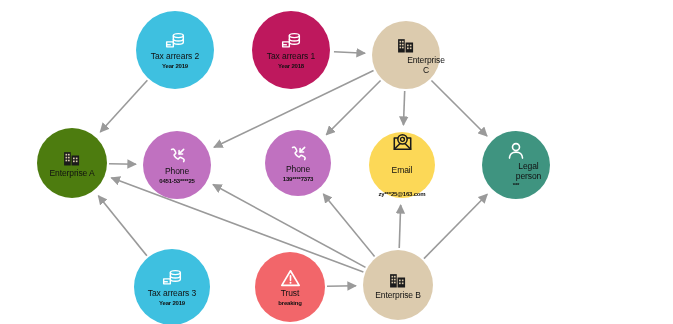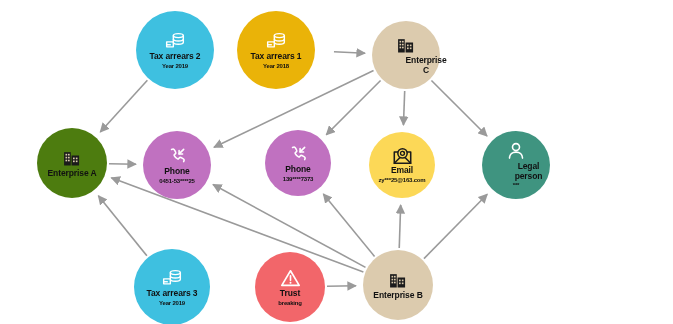--- a/index.html
+++ b/index.html
@@ -7,21 +7,21 @@
     width:673px;height:324px;
     background:#ffffff;
     font-family:"Liberation Sans", sans-serif;
     overflow:hidden;
     position:relative;
   }
   #graph{position:absolute;inset:0;width:673px;height:324px;}
   .node{position:absolute;border-radius:50%;display:flex;flex-direction:column;
         align-items:center;justify-content:center;box-sizing:border-box;}
   .node .glyph{display:block;line-height:0;margin-bottom:1px;}
-  .node .lbl{font-size:8.5px;font-weight:bold;text-align:center;line-height:1.15;
+  .node .lbl{font-size:8.5px;font-weight:normal;text-align:center;line-height:1.15;
              letter-spacing:-.1px;}
   .node .sub{font-size:6px;font-weight:bold;text-align:center;line-height:1.1;
              letter-spacing:-.2px;margin-top:1px;}
   .dark .lbl,.dark .sub{color:#111111;}
 </style>
 </head>
 <body>
 
 <svg id="graph" viewBox="0 0 673 324" xmlns="http://www.w3.org/2000/svg">
   <defs>
@@ -52,21 +52,21 @@
       <span class="glyph"><svg width="22" height="20" viewBox="0 0 26 24">
           <ellipse cx="17" cy="5.5" rx="6" ry="2.4" fill="none" stroke="#ffffff" stroke-width="1.7"></ellipse>
           <path d="M11 5.5 v4 c0 1.3 2.7 2.4 6 2.4 s6-1.1 6-2.4 v-4" fill="none" stroke="#ffffff" stroke-width="1.7"></path>
           <path d="M11 9.5 v4 c0 1.3 2.7 2.4 6 2.4 s6-1.1 6-2.4 v-4" fill="none" stroke="#ffffff" stroke-width="1.7"></path>
           <path d="M3 13 h8 v6 h-8 z" fill="none" stroke="#ffffff" stroke-width="1.7" stroke-linejoin="round"></path>
           <path d="M3 16.5 h5" stroke="#ffffff" stroke-width="1.7"></path>
         </svg></span>
       <span class="lbl" style="color: rgb(17, 17, 17);">Tax arrears 2</span>
       <span class="sub" style="color: rgb(17, 17, 17);">Year 2019</span>
     </div>
-    <div class="node dark" style="left: 237px; top: 11px; width: 78px; height: 78px; background: #eab308;">
+    <div class="node dark" style="left: 252px; top: 11px; width: 78px; height: 78px; background: #be185d;">
       <span class="glyph"><svg width="22" height="20" viewBox="0 0 26 24">
           <ellipse cx="17" cy="5.5" rx="6" ry="2.4" fill="none" stroke="#ffffff" stroke-width="1.7"></ellipse>
           <path d="M11 5.5 v4 c0 1.3 2.7 2.4 6 2.4 s6-1.1 6-2.4 v-4" fill="none" stroke="#ffffff" stroke-width="1.7"></path>
           <path d="M11 9.5 v4 c0 1.3 2.7 2.4 6 2.4 s6-1.1 6-2.4 v-4" fill="none" stroke="#ffffff" stroke-width="1.7"></path>
           <path d="M3 13 h8 v6 h-8 z" fill="none" stroke="#ffffff" stroke-width="1.7" stroke-linejoin="round"></path>
           <path d="M3 16.5 h5" stroke="#ffffff" stroke-width="1.7"></path>
         </svg></span>
       <span class="lbl" style="color: rgb(17, 17, 17);">Tax arrears 1</span>
       <span class="sub" style="color: rgb(17, 17, 17);">Year 2018</span>
     </div>
@@ -115,21 +115,21 @@
     </div>
     <div class="node dark" style="left: 265px; top: 130px; width: 66px; height: 66px; background: rgb(192, 113, 192);">
       <span class="glyph"><svg width="20" height="20" viewBox="0 0 24 24">
           <path d="M5.5 4.2 c2.2-1.2 3.1-.3 3.9 1.3 l1 2 c.4 .9 .2 1.5-.6 2.1 l-1 .8 c-.3 .3-.4 .6-.1 1.1 c.9 1.7 2.3 3.1 4 4 c.5 .3 .8 .2 1.1-.1 l.8-1 c.6-.8 1.2-1 2.1-.6 l2 1 c1.6 .8 2.5 1.7 1.3 3.9" fill="none" stroke="#ffffff" stroke-width="1.9" stroke-linecap="round"></path>
           <path d="M14.5 9.5 L20 4" stroke="#ffffff" stroke-width="1.9" stroke-linecap="round"></path>
           <path d="M14.5 9.5 h4.2 M14.5 9.5 v-4.2" stroke="#ffffff" stroke-width="1.9" stroke-linecap="round"></path>
         </svg></span>
       <span class="lbl" style="color: rgb(17, 17, 17);">Phone</span>
       <span class="sub" style="color: rgb(17, 17, 17);">139****7373</span>
     </div>
-    <div class="node dark" style="left: 369px; top: 132px; width: 66px; height: 66px; background: rgb(252, 216, 87);">
+    <div class="node dark" style="left: 369px; top: 132px; width: 66px; height: 66px; background: rgb(252, 216, 87); justify-content: space-between;">
       <span class="glyph"><svg width="21" height="19" viewBox="0 0 24 22">
           <path d="M2.5 7 h19 v13 h-19 z" fill="none" stroke="#1b1b1b" stroke-width="1.8" stroke-linejoin="round"></path>
           <path d="M2.5 20 L10 12.5 M21.5 20 L14 12.5" stroke="#1b1b1b" stroke-width="1.8" stroke-linecap="round"></path>
           <circle cx="12" cy="8.5" r="5.4" fill="#fcd857" stroke="#1b1b1b" stroke-width="1.8"></circle>
           <circle cx="12" cy="8.5" r="2.3" fill="none" stroke="#1b1b1b" stroke-width="1.5"></circle>
           <path d="M14.2 8.5 a2.3 2.3 0 0 0 -2.2 -2.3" fill="none" stroke="#1b1b1b" stroke-width="1.5"></path>
         </svg></span>
       <span class="lbl" style="color: rgb(17, 17, 17);">Email</span>
       <span class="sub" style="color: rgb(17, 17, 17);">zy***25@163.com</span>
     </div>

